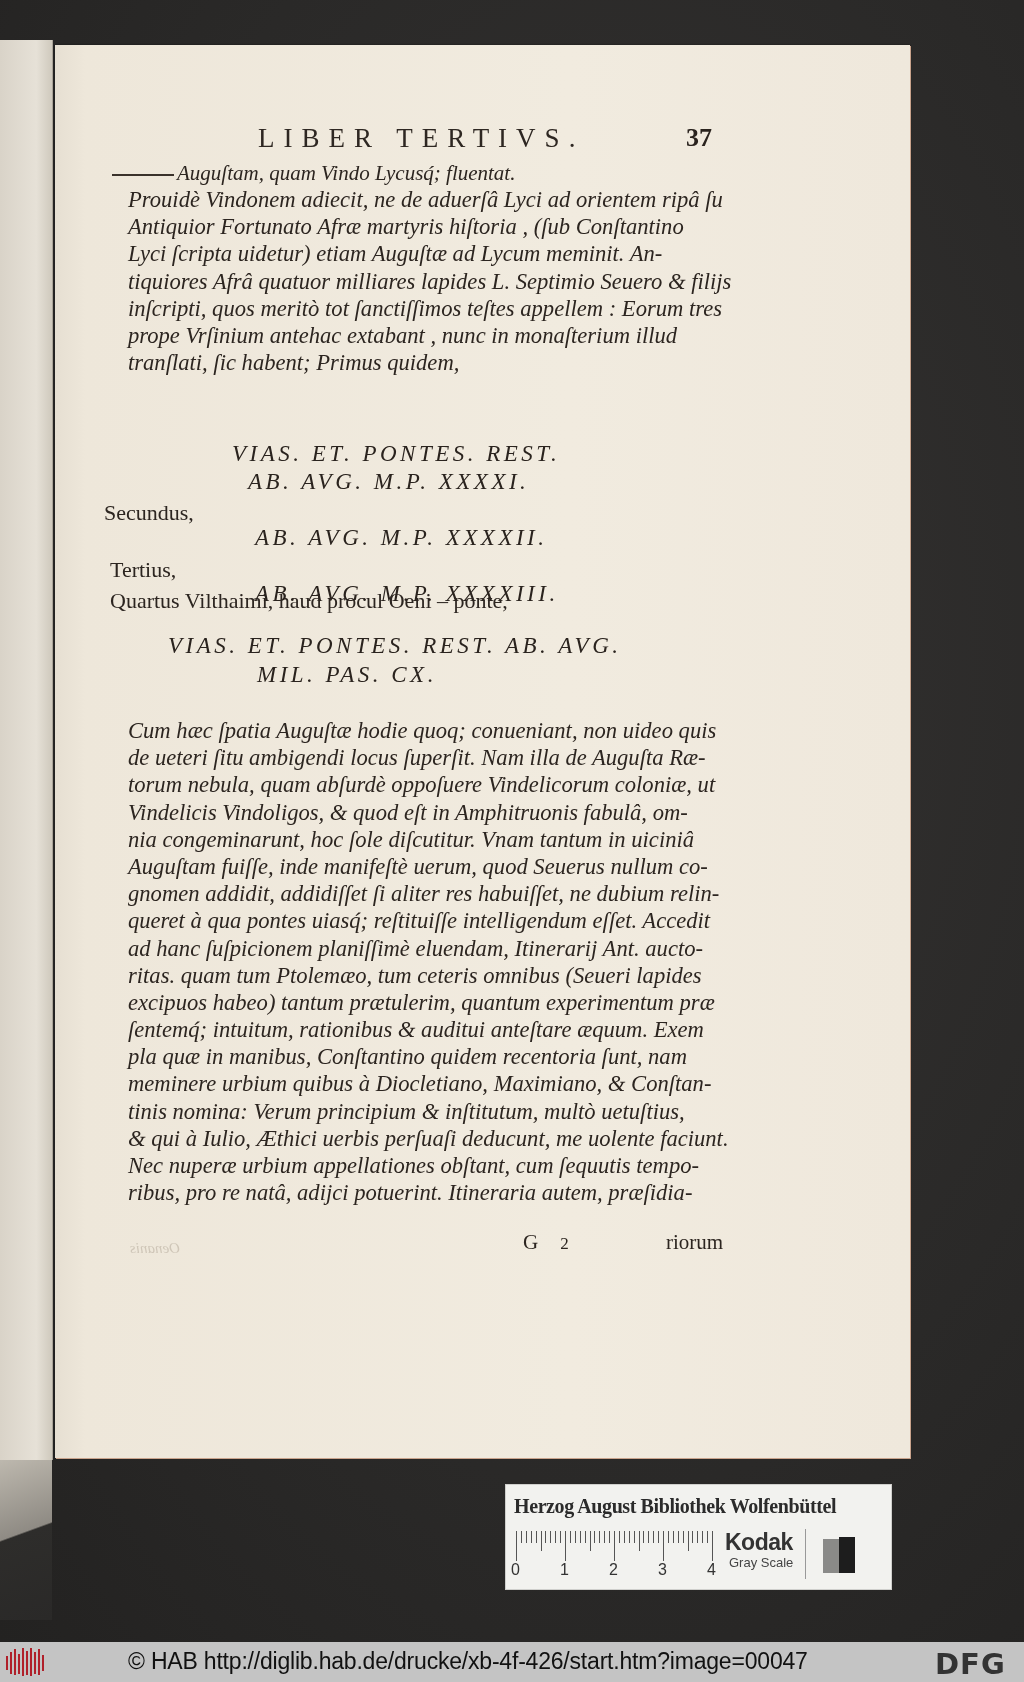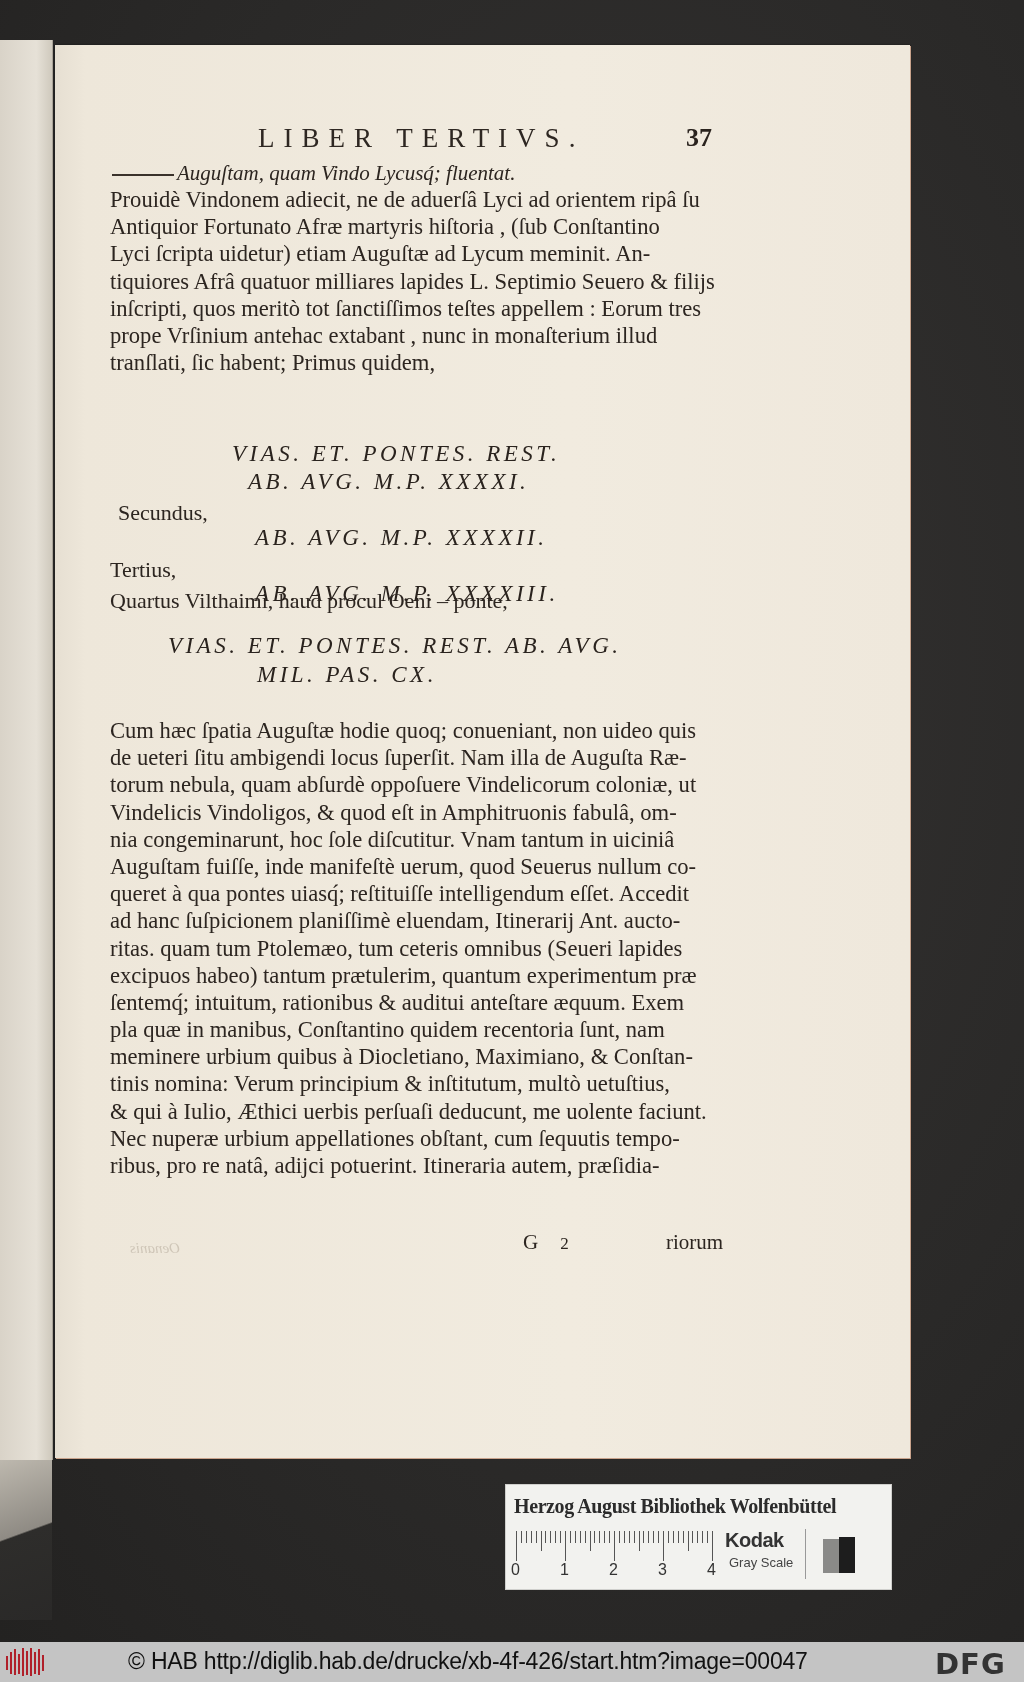--- a/index.html
+++ b/index.html
@@ -33,22 +33,22 @@
       font-size: 27px; letter-spacing: 9px; color: #2e2722;
     }
     .page-number {
       position: absolute; left: 631px; top: 78px; font-size: 26px; font-weight: bold; color: #2a231e;
     }
     .verse {
       position: absolute; left: 57px; top: 116px; font-size: 21px; font-style: italic; white-space: nowrap;
     }
     .verse .dash { display: inline-block; width: 62px; border-top: 2px solid #3a322b; vertical-align: middle; margin-right: 3px; }
     .para {
-      position: absolute; left: 55px; width: 632px; font-size: 22.6px; line-height: 27.2px;
-      text-align: justify; white-space: nowrap;
+      position: absolute; left: 73px; width: 632px; font-size: 22.6px; line-height: 27.2px;
+      text-align: justify; white-space: nowrap; font-style: italic;
     }
     .para .ln { display: block; height: 27.2px; }
     .inscr {
       position: absolute; font-size: 23px; letter-spacing: 3.5px; white-space: nowrap; color: #2a231e; font-style: italic;
     }
     .label {
       position: absolute; font-size: 22px; white-space: nowrap;
     }
     .signature {
       position: absolute; top: 1185px; left: 468px; font-size: 21px; white-space: nowrap;
@@ -71,21 +71,21 @@
       letter-spacing: -0.4px; white-space: nowrap;
     }
     .ruler { position: absolute; left: 10px; top: 46px; width: 196px; height: 30px; }
     .ruler .tick { position: absolute; top: 0; width: 1px; background: #555; }
     .ruler-nums { position: absolute; left: 5px; top: 76px; width: 210px; height: 20px; }
     .ruler-nums span {
       position: absolute; font-family: "Liberation Sans", sans-serif; font-size: 16px; color: #333;
     }
     .kodak {
       position: absolute; left: 219px; top: 44px; font-family: "Liberation Sans", sans-serif;
-      font-size: 20px; font-weight: bold; color: #333; letter-spacing: -0.5px;
+      font-size: 23px; font-weight: bold; color: #333; letter-spacing: -0.5px;
     }
     .kodak-sub {
       position: absolute; left: 223px; top: 70px; font-family: "Liberation Sans", sans-serif;
       font-size: 13px; color: #444;
     }
     .card-divider { position: absolute; left: 299px; top: 44px; width: 1px; height: 50px; background: #999; }
     .gray1 { position: absolute; left: 317px; top: 54px; width: 16px; height: 34px; background: #8a8a88; }
     .gray2 { position: absolute; left: 333px; top: 52px; width: 16px; height: 36px; background: #1d1d1d; }
     
     .footer {
@@ -121,35 +121,36 @@
     <span class="ln">Antiquior Fortunato Afræ martyris hiſtoria , (ſub Conſtantino</span>
     <span class="ln">Lyci ſcripta uidetur) etiam Auguſtæ ad Lycum meminit.  An-</span>
     <span class="ln">tiquiores Afrâ quatuor milliares lapides L. Septimio Seuero &amp; filijs</span>
     <span class="ln">inſcripti, quos meritò tot ſanctiſſimos teſtes appellem : Eorum tres</span>
     <span class="ln">prope Vrſinium antehac extabant , nunc in monaſterium illud</span>
     <span class="ln">tranſlati, ſic habent; Primus quidem,</span>
   </div>
 
   <div class="inscr" style="left:177px; top:396px;">VIAS. ET. PONTES. REST.</div>
   <div class="inscr" style="left:193px; top:424px;">AB. AVG. M.P. XXXXI.</div>
-  <div class="label" style="left:63px; top:455px;text-align:center;">Secundus,</div>
+  <div class="label" style="left:49px; top:455px;text-align:center;">Secundus,</div>
   <div class="inscr" style="left:200px; top:480px;">AB. AVG. M.P. XXXXII.</div>
   <div class="label" style="left:55px; top:512px;">Tertius,</div>
   <div class="inscr" style="left:200px; top:536px;">AB. AVG. M.P. XXXXIII.</div>
   <div class="label" style="left:55px; top:543px;">Quartus Vilthaimi, haud procul Oeni – ponte,</div>
   <div class="inscr" style="left:113px; top:588px;">VIAS. ET. PONTES. REST. AB. AVG.</div>
   <div class="inscr" style="left:202px; top:617px;">MIL. PAS. CX.</div>
 
   <div class="para" style="top:672px;">
     <span class="ln">Cum hæc ſpatia Auguſtæ hodie quoq; conueniant, non uideo quis</span>
     <span class="ln">de ueteri ſitu ambigendi locus ſuperſit.  Nam illa de Auguſta Ræ-</span>
     <span class="ln">torum nebula, quam abſurdè oppoſuere Vindelicorum coloniæ, ut</span>
     <span class="ln">Vindelicis Vindoligos, &amp; quod eſt in Amphitruonis fabulâ, om-</span>
     <span class="ln">nia congeminarunt, hoc ſole diſcutitur.  Vnam tantum in uiciniâ</span>
     <span class="ln">Auguſtam fuiſſe, inde manifeſtè uerum, quod Seuerus nullum co-</span>
+    <span class="ln">gnomen addidit, addidiſſet ſi aliter res habuiſſet, ne dubium relin-</span>
     <span class="ln">queret à qua pontes uiasq́; reſtituiſſe intelligendum eſſet.  Accedit</span>
     <span class="ln">ad hanc ſuſpicionem planiſſimè eluendam, Itinerarij Ant. aucto-</span>
     <span class="ln">ritas. quam tum Ptolemæo, tum ceteris omnibus (Seueri lapides</span>
     <span class="ln">excipuos habeo) tantum prætulerim, quantum experimentum præ</span>
     <span class="ln">ſentemq́; intuitum, rationibus &amp; auditui anteſtare æquum. Exem</span>
     <span class="ln">pla quæ in manibus, Conſtantino quidem recentoria ſunt, nam</span>
     <span class="ln">meminere urbium quibus à Diocletiano, Maximiano, &amp; Conſtan-</span>
     <span class="ln">tinis nomina: Verum principium &amp; inſtitutum, multò uetuſtius,</span>
     <span class="ln">&amp; qui à Iulio, Æthici uerbis perſuaſi deducunt, me uolente faciunt.</span>
     <span class="ln">Nec nuperæ urbium appellationes obſtant, cum ſequutis tempo-</span>

